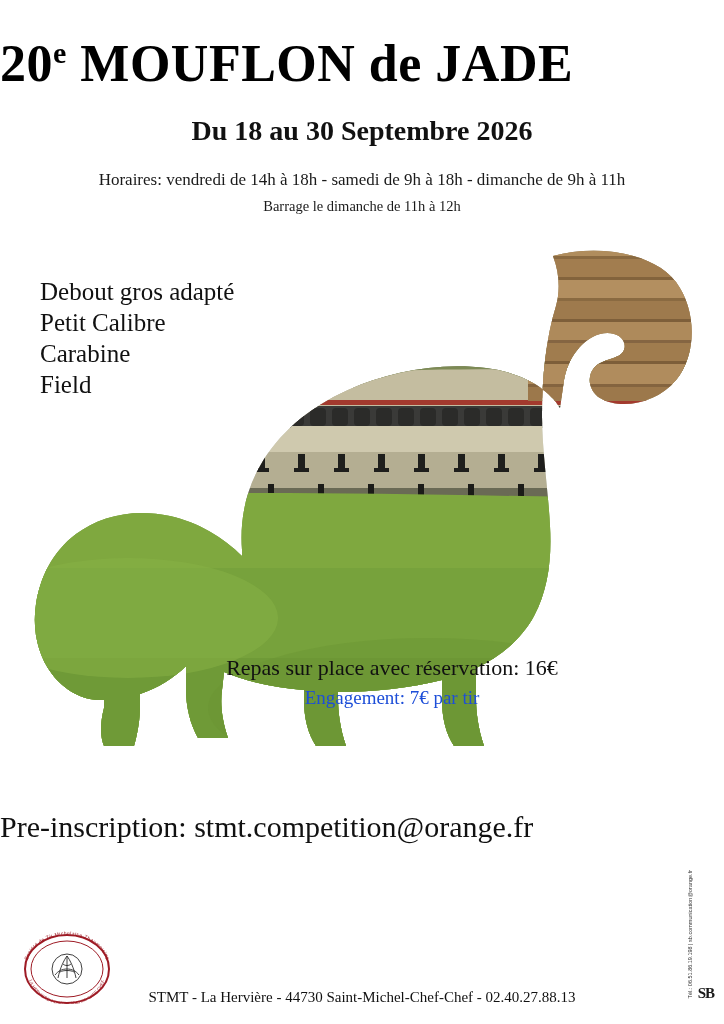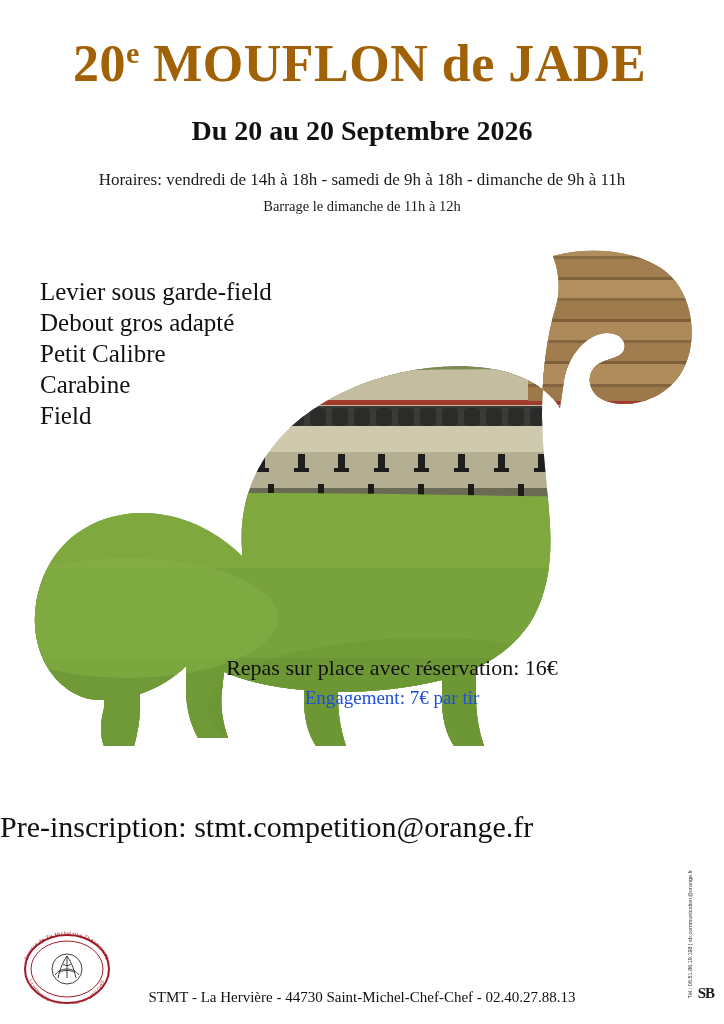--- a/index.html
+++ b/index.html
@@ -21,26 +21,26 @@
     inset: 0;
     background: #ffffff;
   }
 
   
   .title {
     position: absolute;
     top: 34px;
     left: 0;
     width: 719px;
-    text-align: center;
+    text-align: left;
     font-family: "Liberation Serif", serif;
     font-weight: bold;
     font-size: 52px;
     letter-spacing: 0.5px;
-    color: #a16207;
+    color: #000000;
     white-space: nowrap;
   }
   .title sup {
     font-size: 30px;
     vertical-align: super;
     line-height: 0;
   }
 
   .dates {
     position: absolute;
@@ -184,21 +184,21 @@
     letter-spacing: -1px;
   }
 </style>
 </head>
 <body>
 
 <div class="poster">
 
   <div class="title"><span>20</span><sup>e</sup><span> MOUFLON de JADE</span></div>
 
-  <div class="dates">Du 20 au 20 Septembre 2026</div>
+  <div class="dates">Du 18 au 30 Septembre 2026</div>
 
   <div class="hours1">Horaires: vendredi de 14h à 18h - samedi de 9h à 18h - dimanche de 9h à 11h</div>
   <div class="hours2">Barrage le dimanche de 11h à 12h</div>
 
   <div class="ram">
     <svg viewBox="0 0 700 530" xmlns="http://www.w3.org/2000/svg">
       <defs>
         <clipPath id="ramClip">
           <path d="M545,18
                    C588,6 645,14 668,44
@@ -354,21 +354,20 @@
           <rect x="520" y="123" width="180" height="3" fill="#7d5e39"></rect>
           <rect x="520" y="126" width="180" height="20" fill="#b08c5d"></rect>
           <rect x="520" y="146" width="180" height="3" fill="#84643f"></rect>
           <rect x="520" y="149" width="180" height="14" fill="#9c784b"></rect>
         </g>
       </g>
     </svg>
   </div>
 
   <div class="disciplines">
-    <div>Levier sous garde-field</div>
     <div>Debout gros adapté</div>
     <div>Petit Calibre</div>
     <div>Carabine</div>
     <div>Field</div>
   </div>
 
   <div class="pricing">
     <div class="line1">Repas sur place avec réservation: 16€</div>
     <div class="line2">Engagement: 7€ par tir</div>
   </div>

